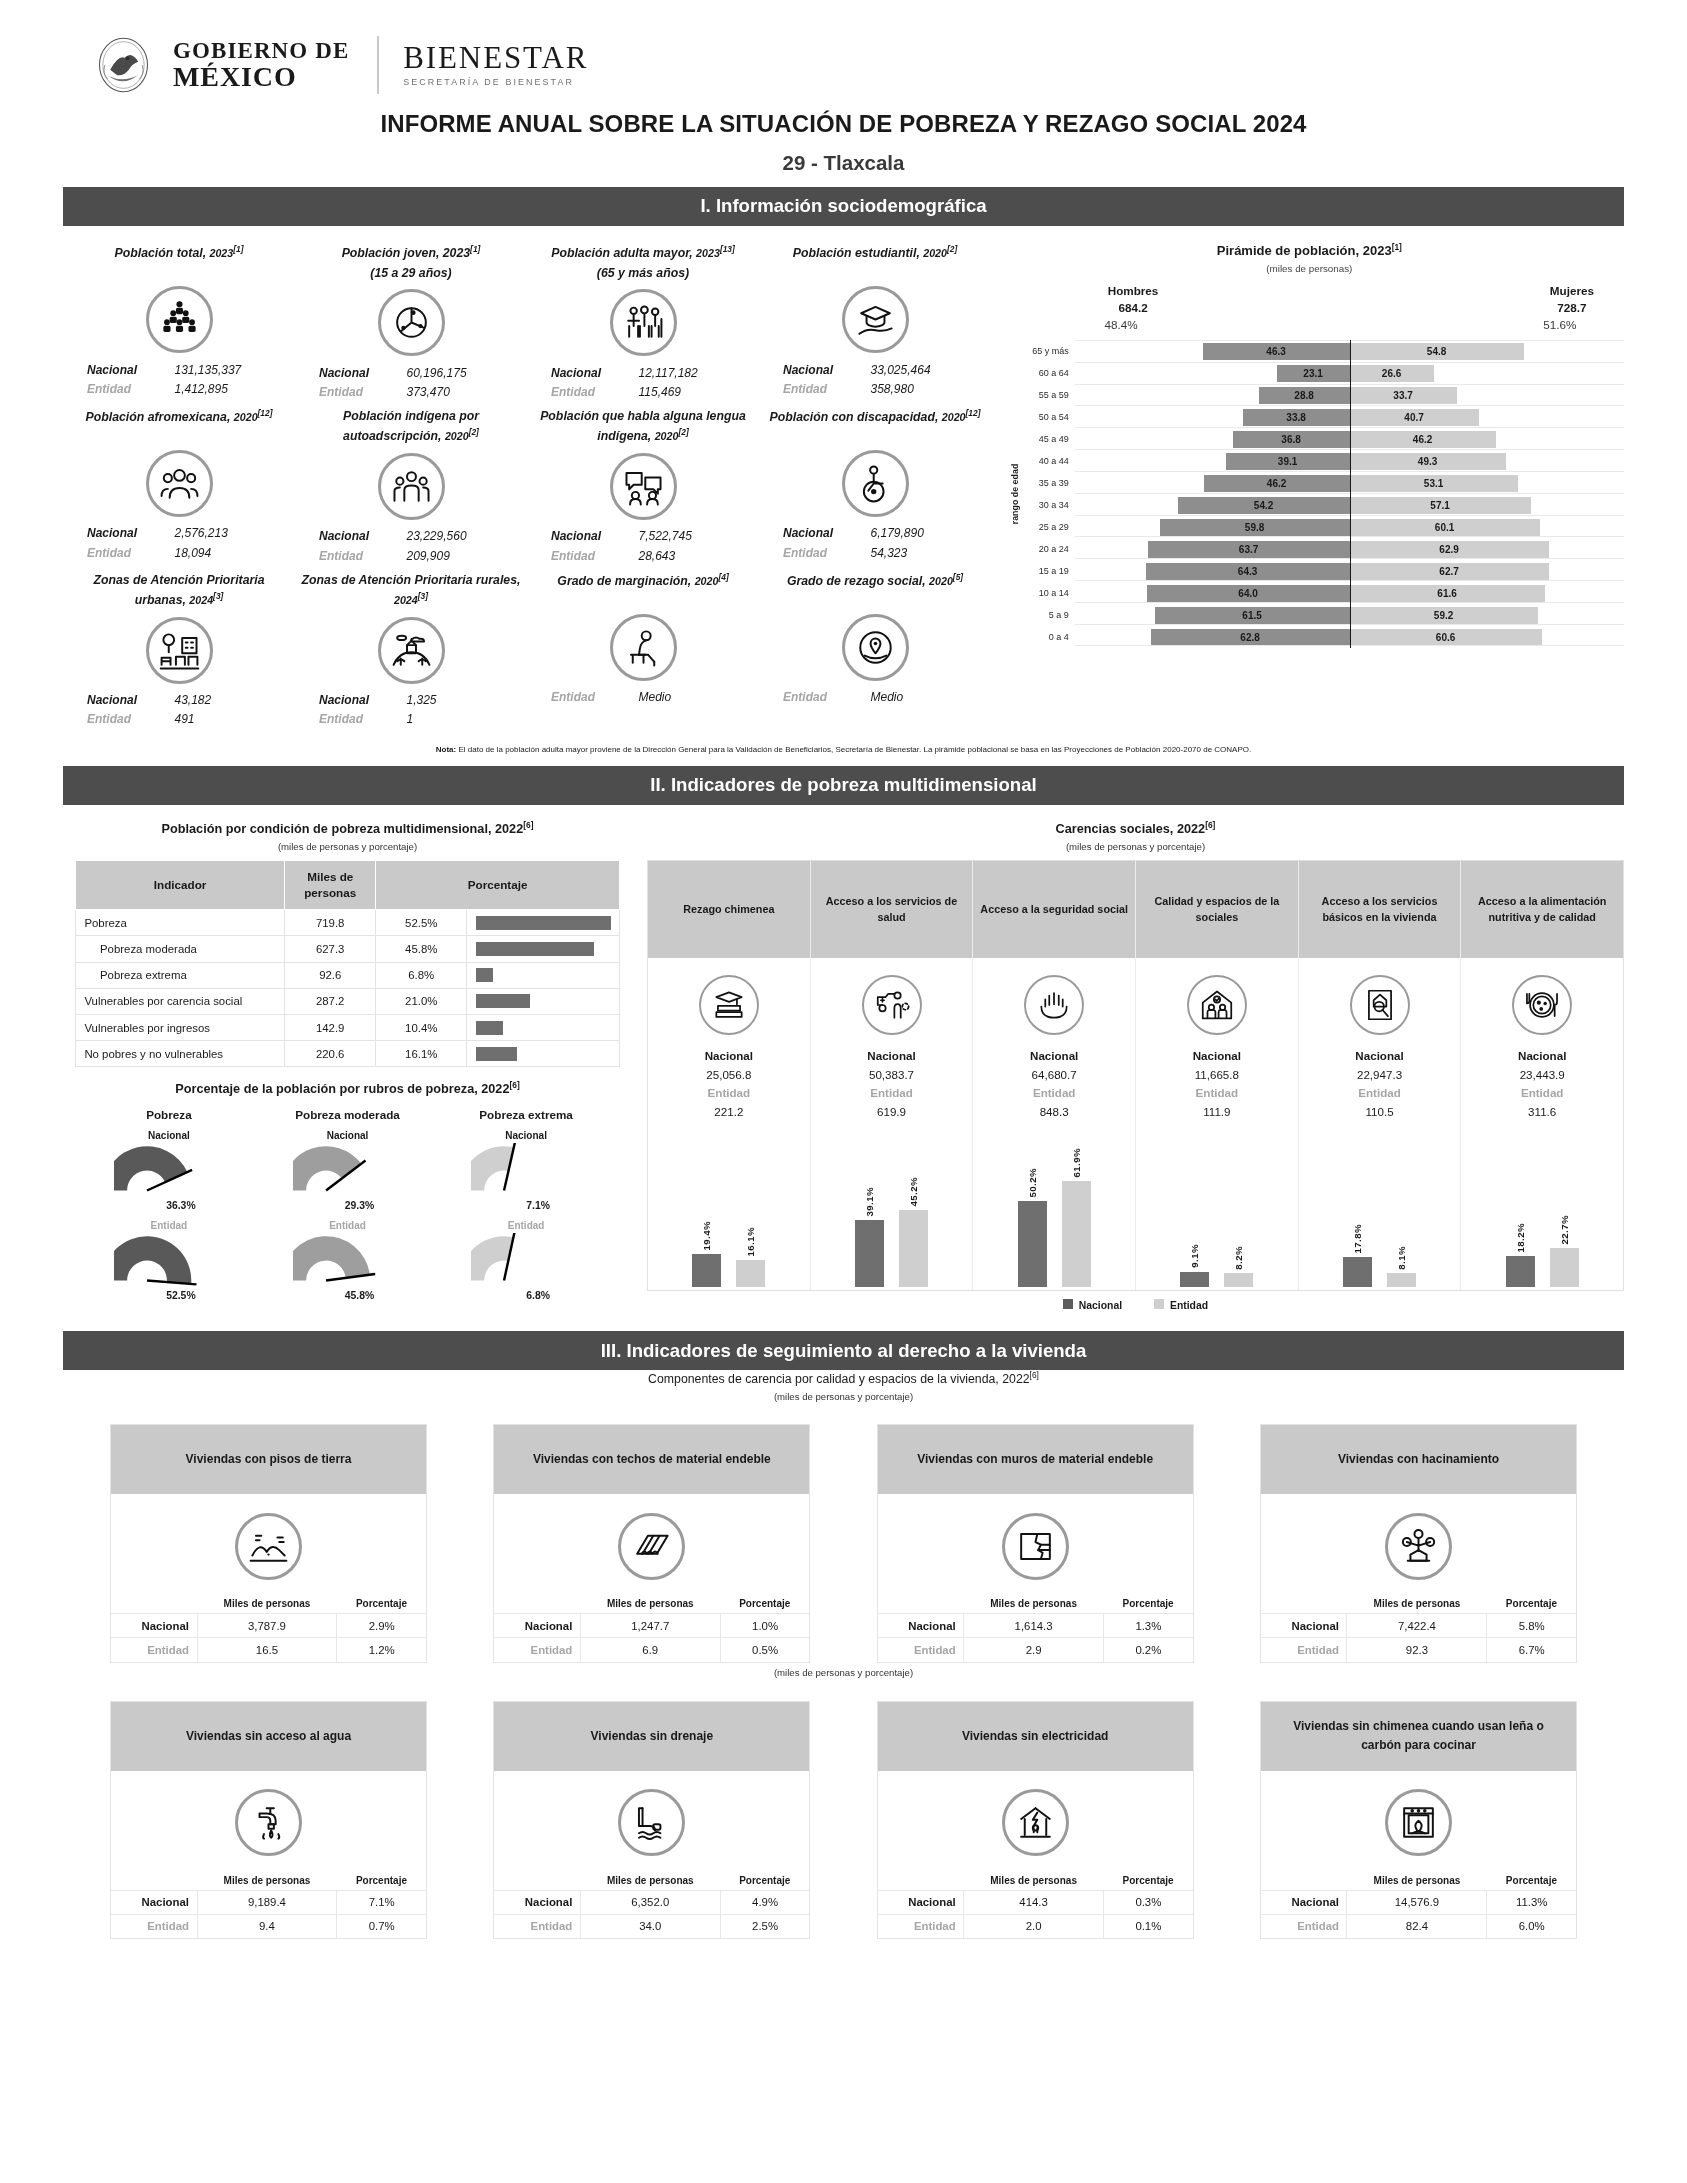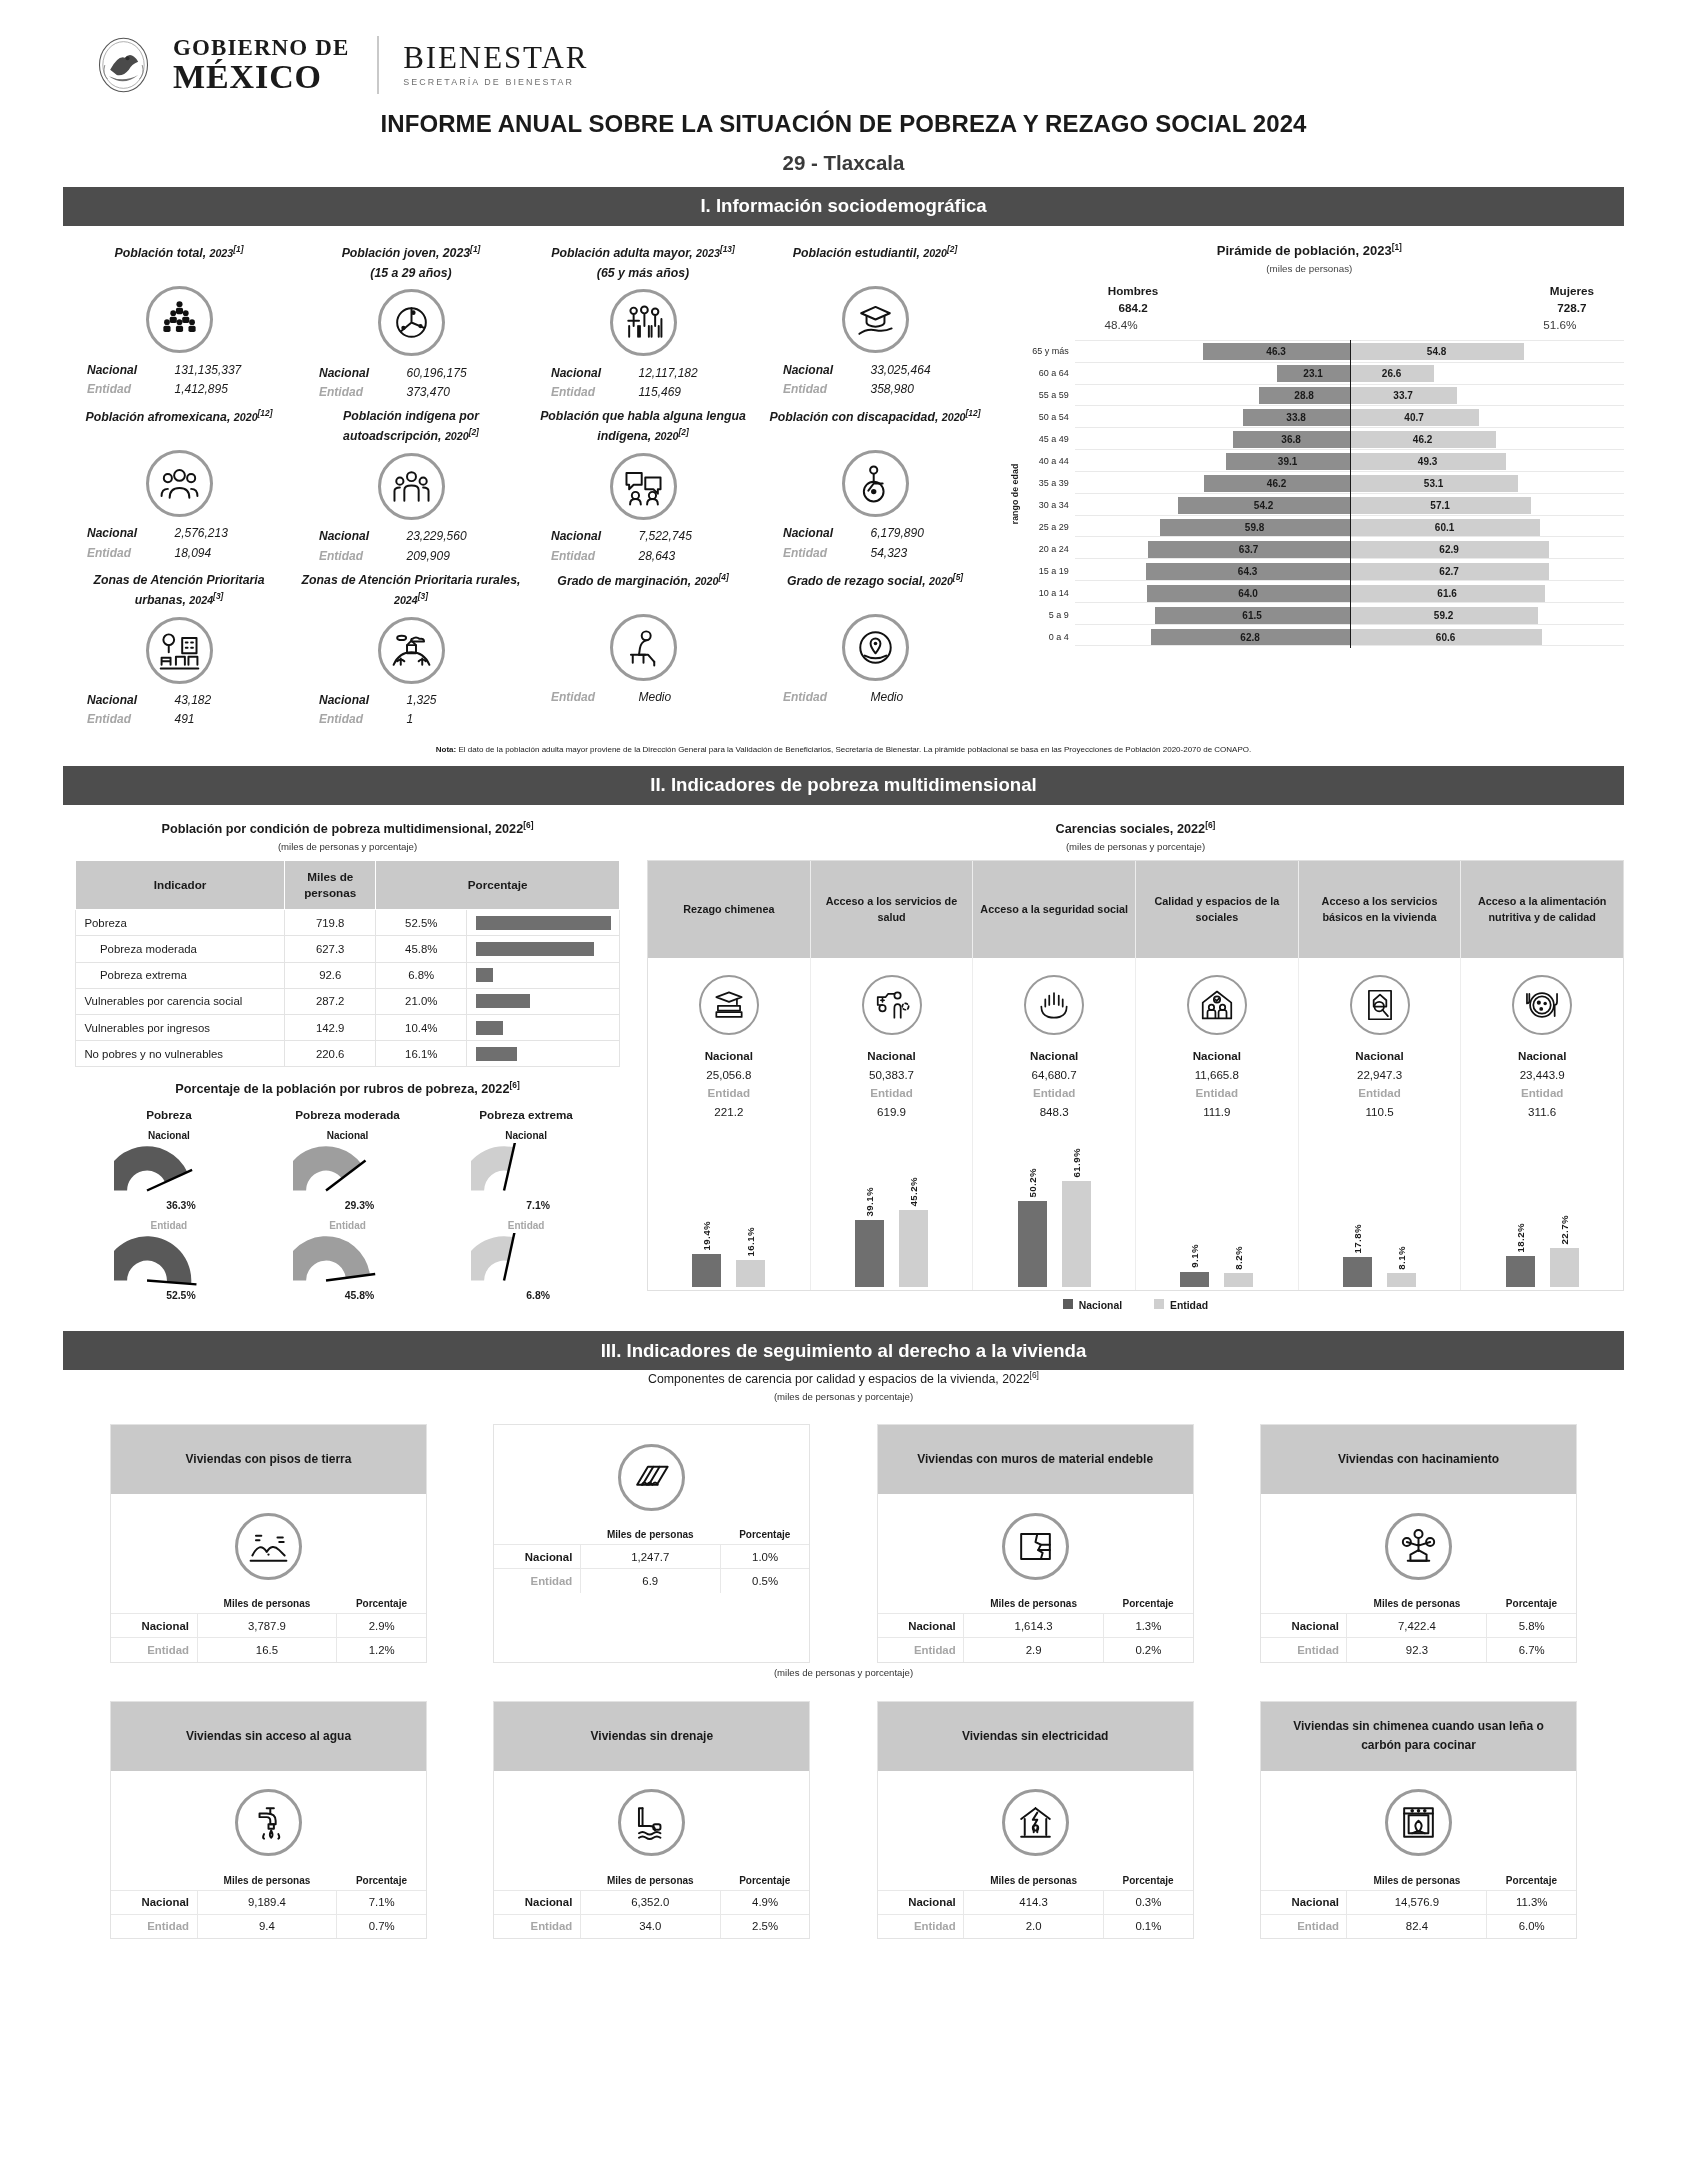--- a/index.html
+++ b/index.html
@@ -11,21 +11,21 @@
     position: relative;
     overflow: hidden;
   }
   .page { width: 1687px; padding: 0 63px; }
 
   
   .brandbar { display: flex; align-items: center; padding: 35px 0 5.6px 26px; }
   .eagle { width: 69px; height: 60px; flex: none; }
   .gob-block { margin-left: 15px; line-height: 1; }
   .gob-top { font-family: "Liberation Serif", serif; font-weight: bold; font-size: 23px; letter-spacing: 1.1px; }
-  .gob-bottom { font-family: "Liberation Serif", serif; font-weight: bold; font-size: 34px; letter-spacing: 0.9px; margin-top: 1.9px; }
+  .gob-bottom { font-family: "Liberation Serif", serif; font-weight: bold; font-size: 28px; letter-spacing: 0.9px; margin-top: 1.9px; }
   .vdiv { width: 1.9px; height: 58px; background: #c9c9c9; margin: 0 24px 0 28px; }
   .bien-block { line-height: 1.05; }
   .bien-top { font-family: "Liberation Serif", serif; font-size: 31px; letter-spacing: 1.9px; }
   .bien-sub { font-size: 8.9px; letter-spacing: 2.1px; color: #6f6f6f; margin-top: 3.7px; }
 
   .report-title { text-align: center; font-size: 24px; font-weight: bold; margin-top: 9.3px; letter-spacing: 0.1px; }
   .report-state { text-align: center; font-size: 20.5px; font-weight: bold; margin-top: 13px; color: #3a3a3a; }
 
   .band {
     background: #4d4d4d; color: #fff; text-align: center;
@@ -975,20 +975,21 @@
             </tr>
             <tr>
               <td class="rl ent">Entidad</td>
               <td>16.5</td>
               <td>1.2%</td>
             </tr>
           </tbody>
         </table>
       </div>
       <div class="viv-card">
+        <div class="viv-card-head">Viviendas con techos de material endeble</div>
         <div class="viv-icon">
           <div class="circ">
             <svg viewBox="0 0 48 48">
               <path d="M8 32 L20 12 L42 12 L30 32 Z" fill="none" stroke="#111" stroke-width="2.2" stroke-linecap="round" stroke-linejoin="round"></path>
               <path d="M13 32 q3-5 6 0 M19 32 q3-5 6 0 M25 32 q3-5 6 0" fill="none" stroke="#111" stroke-width="2.2" stroke-linecap="round" stroke-linejoin="round"></path>
               <path d="M26 12 L14 32 M33 12 L21 32" fill="none" stroke="#111" stroke-width="2.2" stroke-linecap="round" stroke-linejoin="round"></path>
             </svg>
           </div>
         </div>
         <table class="viv">

